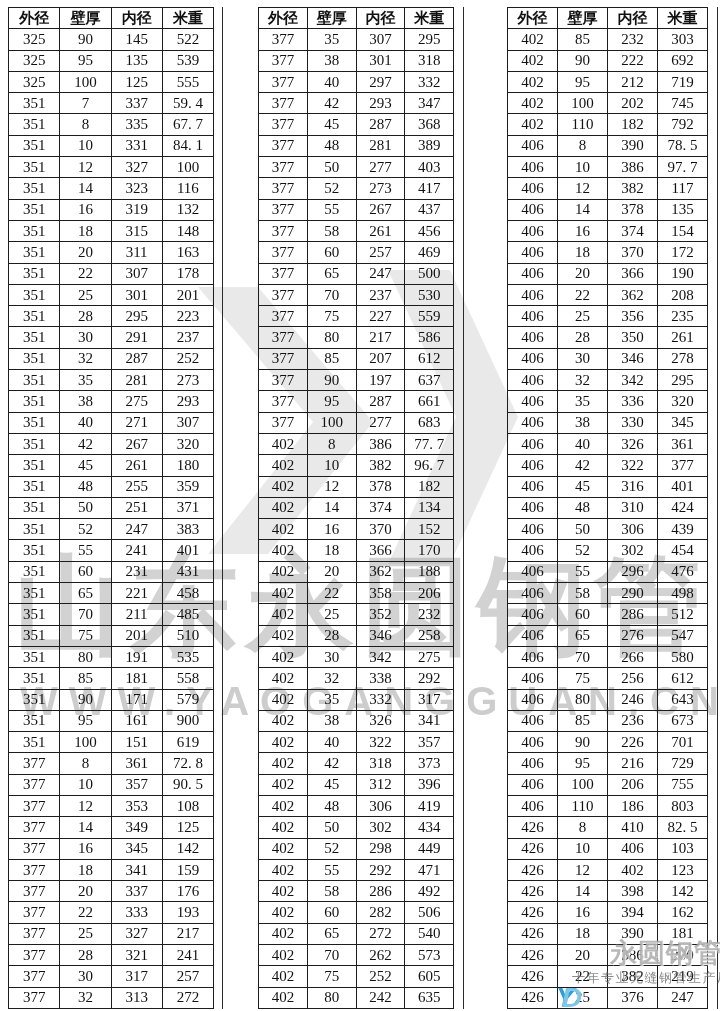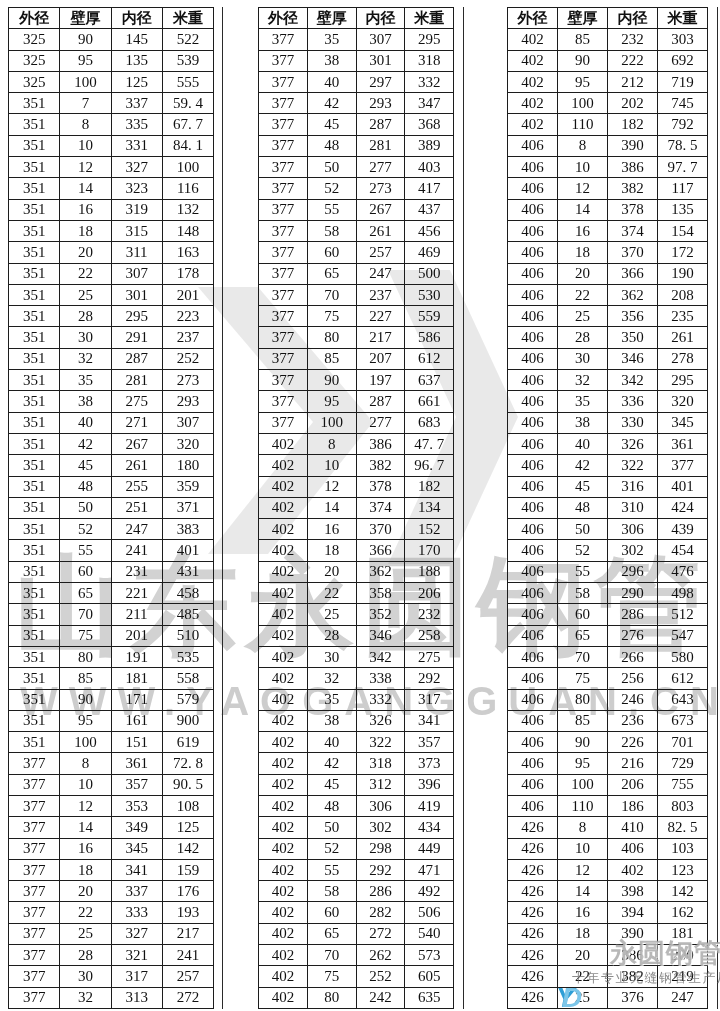--- a/index.html
+++ b/index.html
@@ -485,21 +485,21 @@
         <tr>
           <td>377</td>
           <td>100</td>
           <td>277</td>
           <td>683</td>
         </tr>
         <tr>
           <td>402</td>
           <td>8</td>
           <td>386</td>
-          <td>47. 7</td>
+          <td>77. 7</td>
         </tr>
         <tr>
           <td>402</td>
           <td>10</td>
           <td>382</td>
           <td>96. 7</td>
         </tr>
         <tr>
           <td>402</td>
           <td>12</td>

